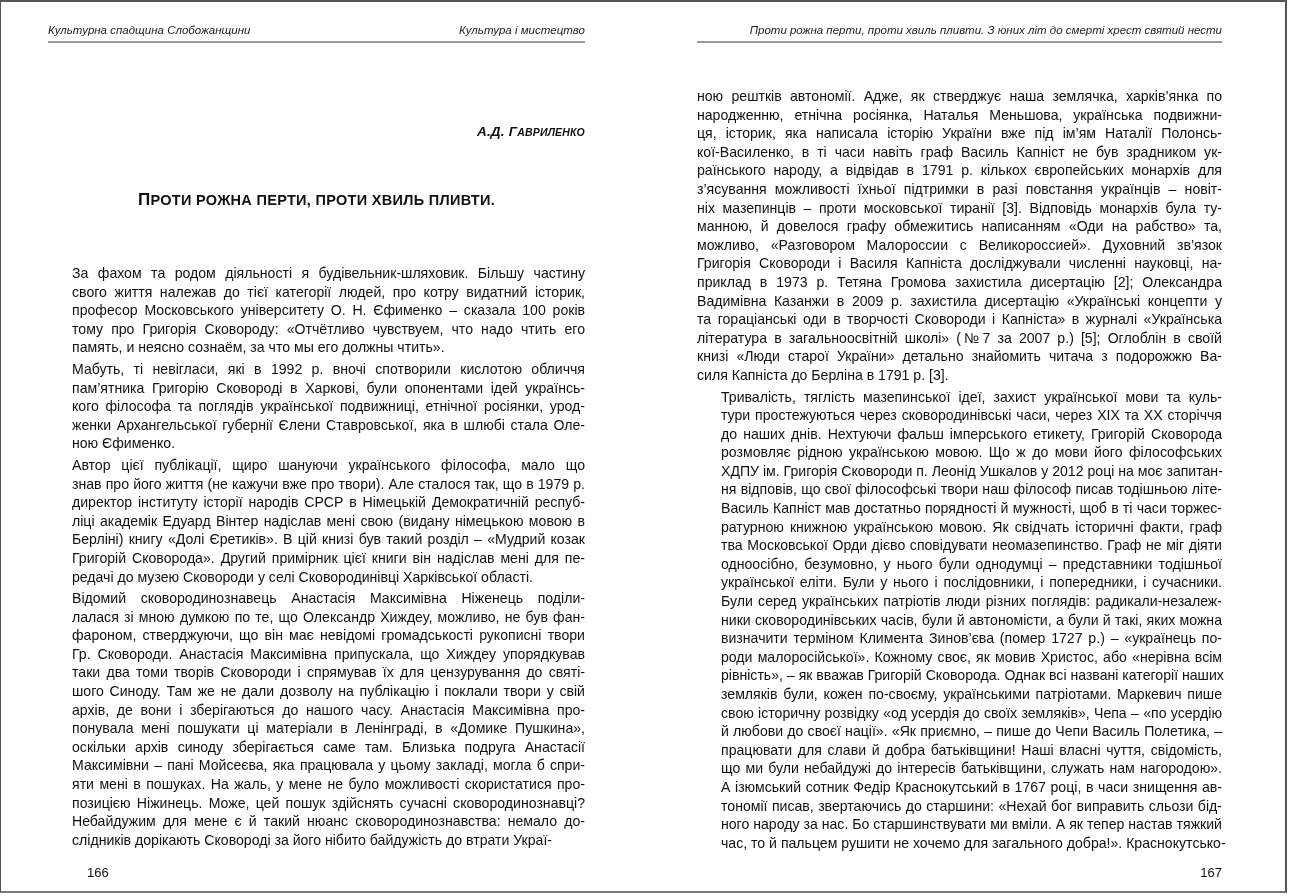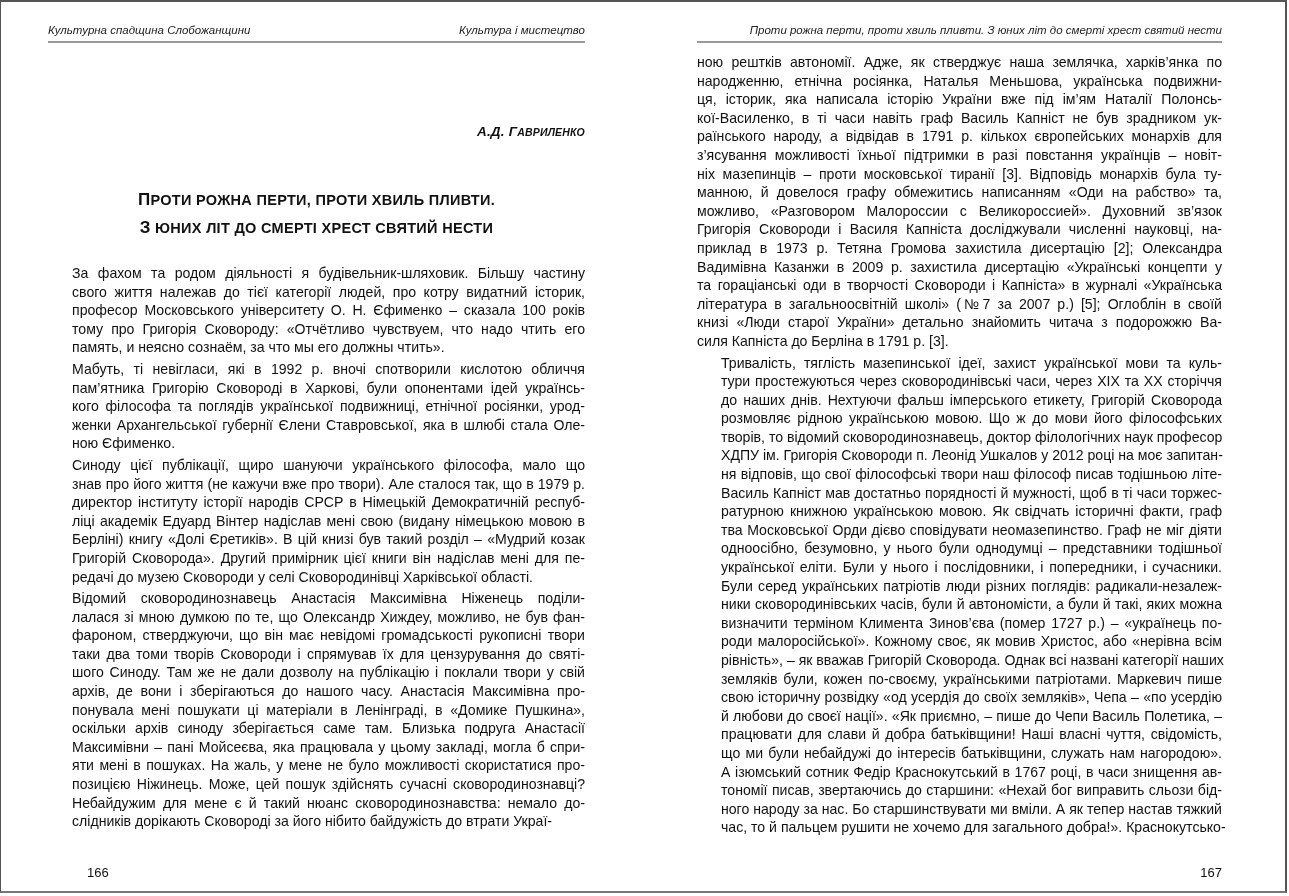--- a/index.html
+++ b/index.html
@@ -37,21 +37,21 @@
   }
   .title .cap { font-size: 17px; }
   .body-text {
     position: absolute; left: 0; right: 0;
     font-size: 14.1px; line-height: 18.6px; text-align: justify;
     hyphens: manual;
   }
   .page-left .body-text { top: 264px; }
   .page-right .body-text { top: 53px; }
   .body-text p { margin: 0 0 3px 0; text-indent: 24px; }
-  .body-text p.cont { text-indent: 0; }
+  .body-text p.cont { text-indent: 0; margin-top: 34px; }
   .line { display: block; text-align: justify; text-align-last: justify; white-space: nowrap; }
   .line.last { text-align-last: left; }
   .folio { position: absolute; top: 865px; font-size: 13px; }
   .page-left .folio { left: 0; margin-left: 39px; }
   .page-right .folio { right: 0; }
 </style>
 </head>
 <body>
 
 <div class="frame"></div>
@@ -62,51 +62,51 @@
     <span>Культура і мистецтво</span>
   </div>
   <div class="head-rule"></div>
 
   <div class="author">
     <span>А.Д. Г</span><span class="sc">АВРИЛЕНКО</span>
   </div>
 
   <div class="title">
     <div><span class="cap">П</span><span>РОТИ РОЖНА ПЕРТИ, ПРОТИ ХВИЛЬ ПЛИВТИ.</span></div>
-    <div><span class="cap">З</span><span> ЮНИХ ЛІТ ДО СМЕРТІ ХРЕСТ СВЯТИЙ НЕСТИ</span></div>
   </div>
 
   <div class="body-text" id="left-body">
       <p>
         <span class="line">За фахом та родом діяльності я будівельник-шляховик. Більшу частину</span>
         <span class="line">свого життя належав до тієї категорії людей, про котру видатний історик,</span>
         <span class="line">професор Московського університету О. Н. Єфименко – сказала 100 років</span>
         <span class="line">тому про Григорія Сковороду: «Отчётливо чувствуем, что надо чтить его</span>
         <span class="line last">память, и неясно сознаём, за что мы его должны чтить».</span>
       </p>
       <p>
         <span class="line">Мабуть, ті невігласи, які в 1992 р. вночі спотворили кислотою обличчя</span>
         <span class="line">пам’ятника Григорію Сковороді в Харкові, були опонентами ідей українсь-</span>
         <span class="line">кого філософа та поглядів української подвижниці, етнічної росіянки, урод-</span>
         <span class="line">женки Архангельської губернії Єлени Ставровської, яка в шлюбі стала Оле-</span>
         <span class="line last">ною Єфименко.</span>
       </p>
       <p>
-        <span class="line">Синоду цієї публікації, щиро шануючи українського філософа, мало що</span>
+        <span class="line">Автор цієї публікації, щиро шануючи українського філософа, мало що</span>
         <span class="line">знав про його життя (не кажучи вже про твори). Але сталося так, що в 1979 р.</span>
         <span class="line">директор інституту історії народів СРСР в Німецькій Демократичній респуб-</span>
         <span class="line">ліці академік Едуард Вінтер надіслав мені свою (видану німецькою мовою в</span>
         <span class="line">Берліні) книгу «Долі Єретиків». В цій книзі був такий розділ – «Мудрий козак</span>
         <span class="line">Григорій Сковорода». Другий примірник цієї книги він надіслав мені для пе-</span>
         <span class="line last">редачі до музею Сковороди у селі Сковородинівці Харківської області.</span>
       </p>
       <p>
         <span class="line">Відомий сковородинознавець Анастасія Максимівна Ніженець поділи-</span>
         <span class="line">лалася зі мною думкою по те, що Олександр Хиждеу, можливо, не був фан-</span>
         <span class="line">фароном, стверджуючи, що він має невідомі громадськості рукописні твори</span>
+        <span class="line">Гр. Сковороди. Анастасія Максимівна припускала, що Хиждеу упорядкував</span>
         <span class="line">таки два томи творів Сковороди і спрямував їх для цензурування до святі-</span>
         <span class="line">шого Синоду. Там же не дали дозволу на публікацію і поклали твори у свій</span>
         <span class="line">архів, де вони і зберігаються до нашого часу. Анастасія Максимівна про-</span>
         <span class="line">понувала мені пошукати ці матеріали в Ленінграді, в «Домике Пушкина»,</span>
         <span class="line">оскільки архів синоду зберігається саме там. Близька подруга Анастасії</span>
         <span class="line">Максимівни – пані Мойсеєва, яка працювала у цьому закладі, могла б спри-</span>
         <span class="line">яти мені в пошуках. На жаль, у мене не було можливості скористатися про-</span>
         <span class="line">позицією Ніжинець. Може, цей пошук здійснять сучасні сковородинознавці?</span>
         <span class="line">Небайдужим для мене є й такий нюанс сковородинознавства: немало до-</span>
         <span class="line last">слідників дорікають Сковороді за його нібито байдужість до втрати Украї-</span>
@@ -139,21 +139,20 @@
         <span class="line">та гораціанські оди в творчості Сковороди і Капніста» в журналі «Українська</span>
         <span class="line">література в загальноосвітній школі» (№7 за 2007 р.) [5]; Оглоблін в своїй</span>
         <span class="line">книзі «Люди старої України» детально знайомить читача з подорожжю Ва-</span>
         <span class="line last">силя Капніста до Берліна в 1791 р. [3].</span>
       </p>
       <p>
         <span class="line">Тривалість, тяглість мазепинської ідеї, захист української мови та куль-</span>
         <span class="line">тури простежуються через сковородинівські часи, через XIX та XX сторіччя</span>
         <span class="line">до наших днів. Нехтуючи фальш імперського етикету, Григорій Сковорода</span>
         <span class="line">розмовляє рідною українською мовою. Що ж до мови його філософських</span>
-        <span class="line">творів, то відомий сковородинознавець, доктор філологічних наук професор</span>
         <span class="line">ХДПУ ім. Григорія Сковороди п. Леонід Ушкалов у 2012 році на моє запитан-</span>
         <span class="line">ня відповів, що свої філософські твори наш філософ писав тодішньою літе-</span>
         <span class="line">Василь Капніст мав достатньо порядності й мужності, щоб в ті часи торжес-</span>
         <span class="line">ратурною книжною українською мовою. Як свідчать історичні факти, граф</span>
         <span class="line">тва Московської Орди дієво сповідувати неомазепинство. Граф не міг діяти</span>
         <span class="line">одноосібно, безумовно, у нього були однодумці – представники тодішньої</span>
         <span class="line">української еліти. Були у нього і послідовники, і попередники, і сучасники.</span>
         <span class="line">Були серед українських патріотів люди різних поглядів: радикали-незалеж-</span>
         <span class="line">ники сковородинівських часів, були й автономісти, а були й такі, яких можна</span>
         <span class="line">визначити терміном Климента Зинов’єва (помер 1727 р.) – «українець по-</span>

